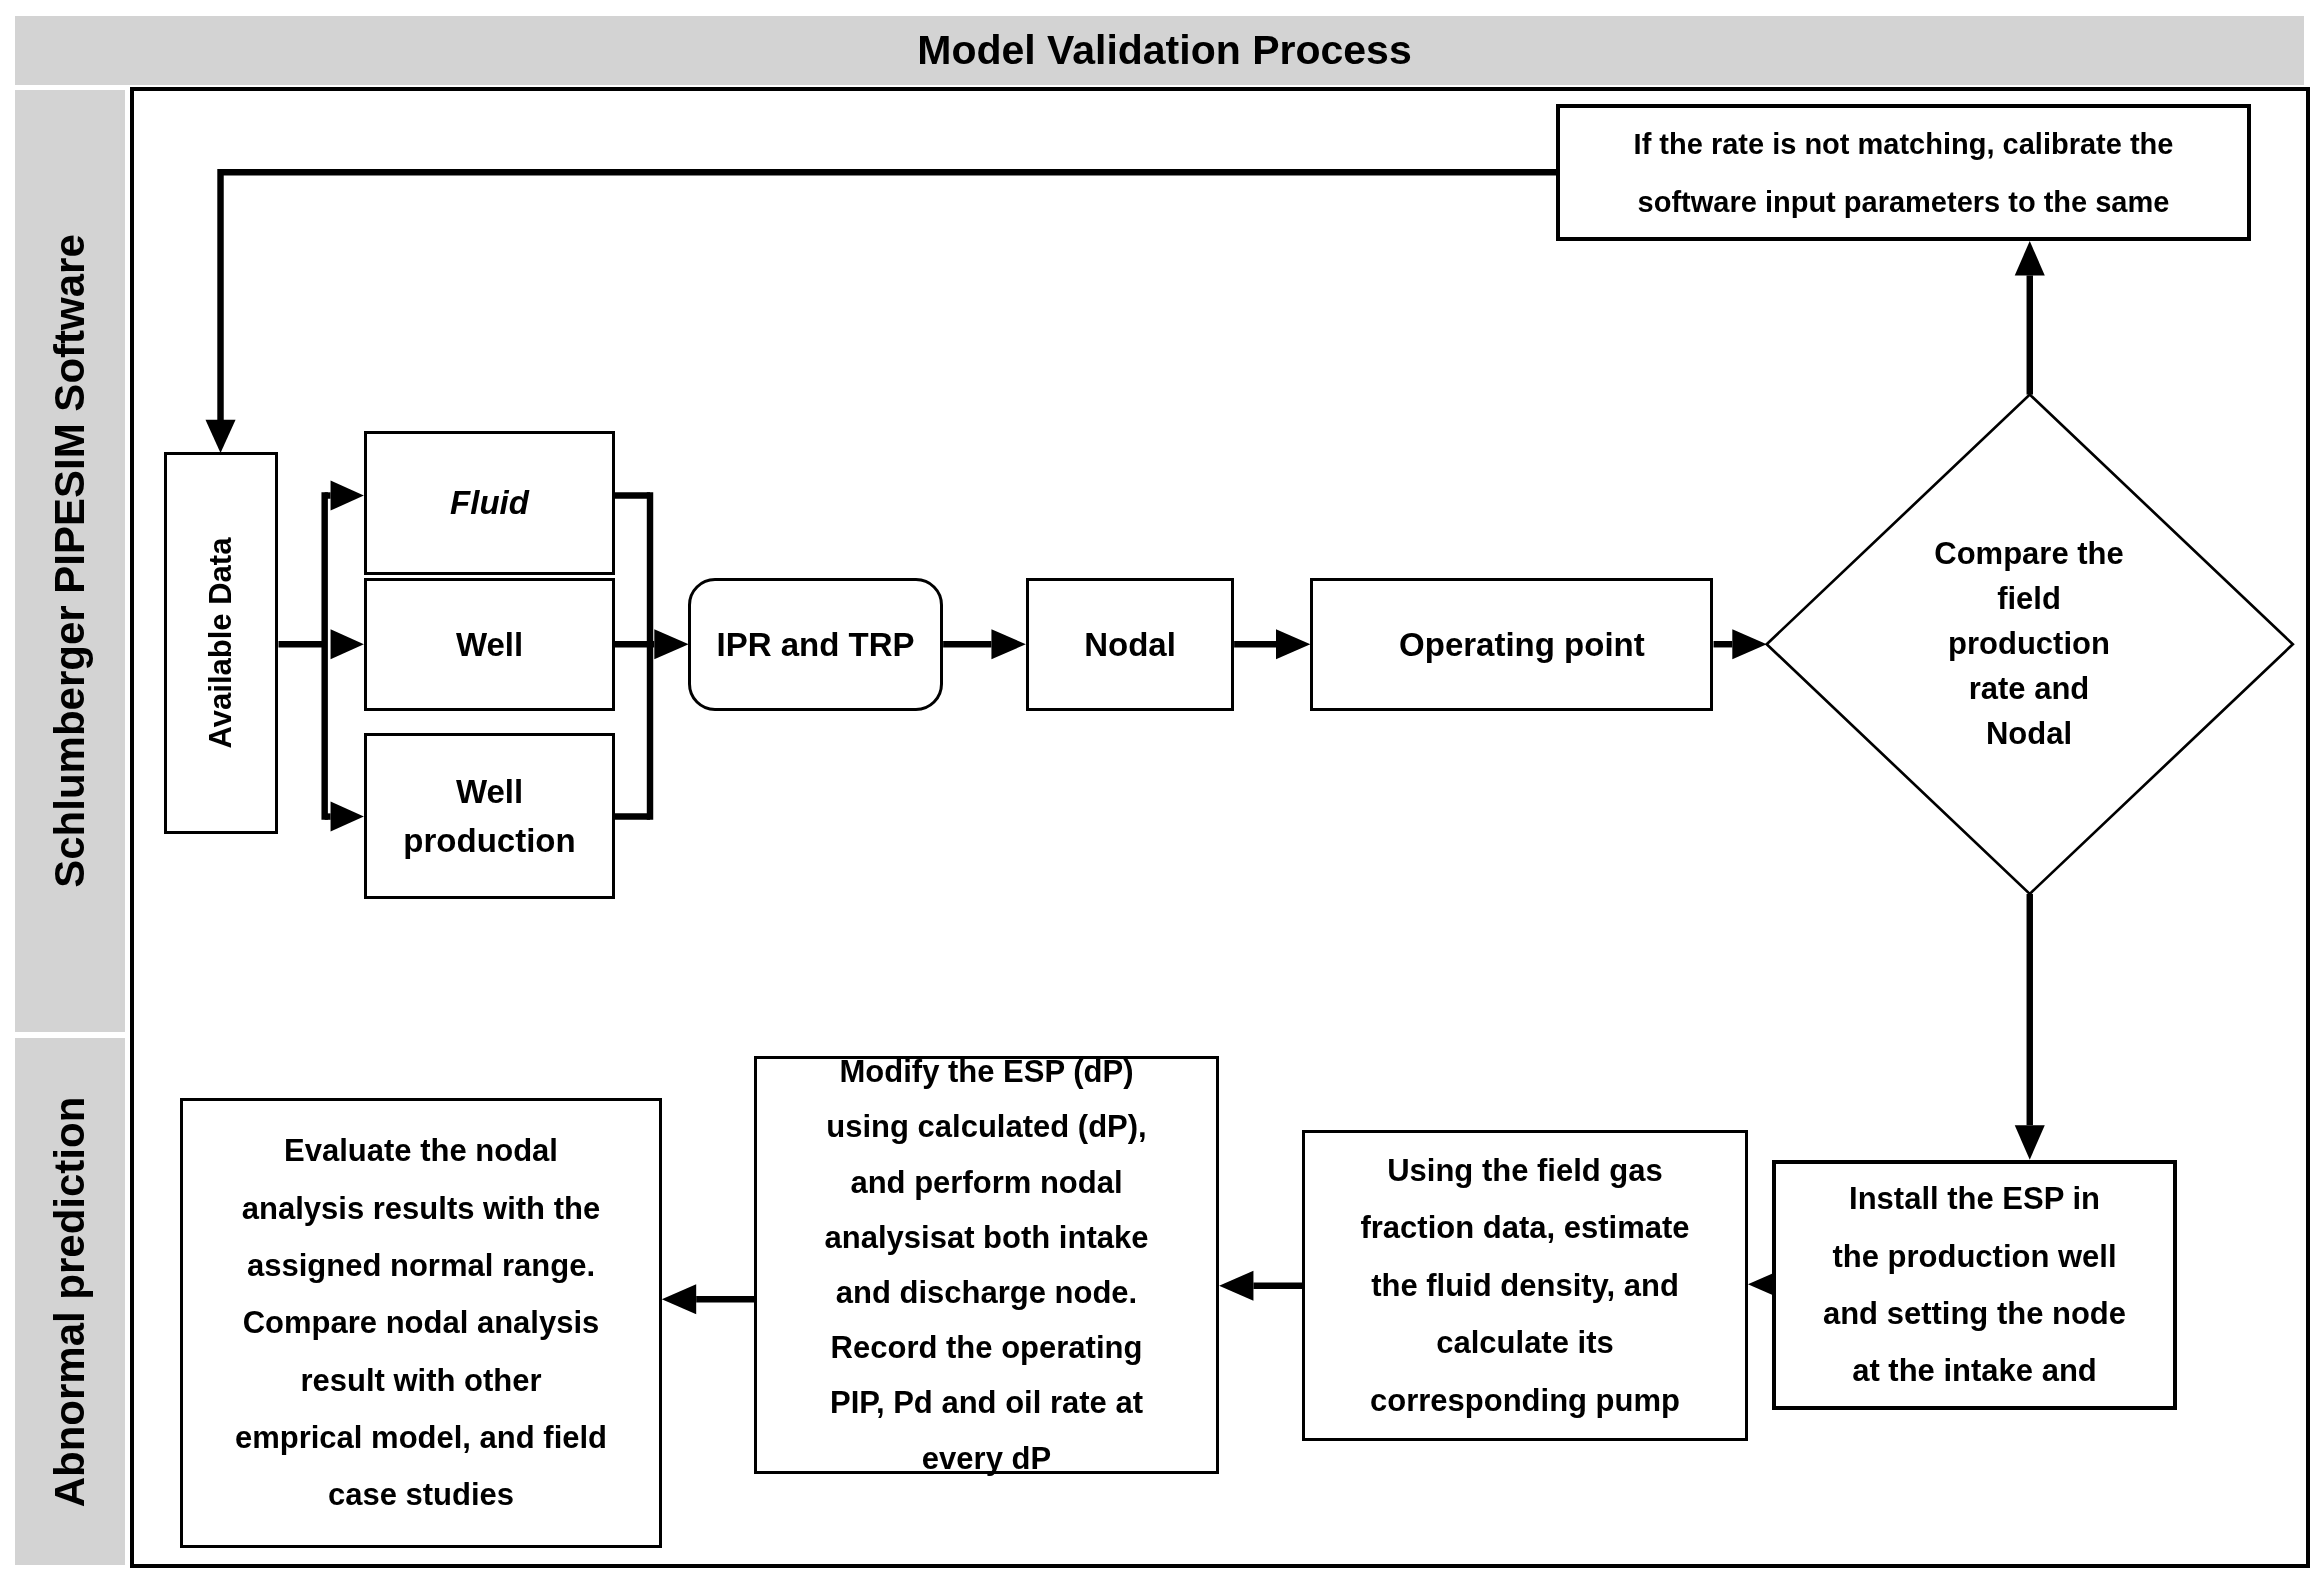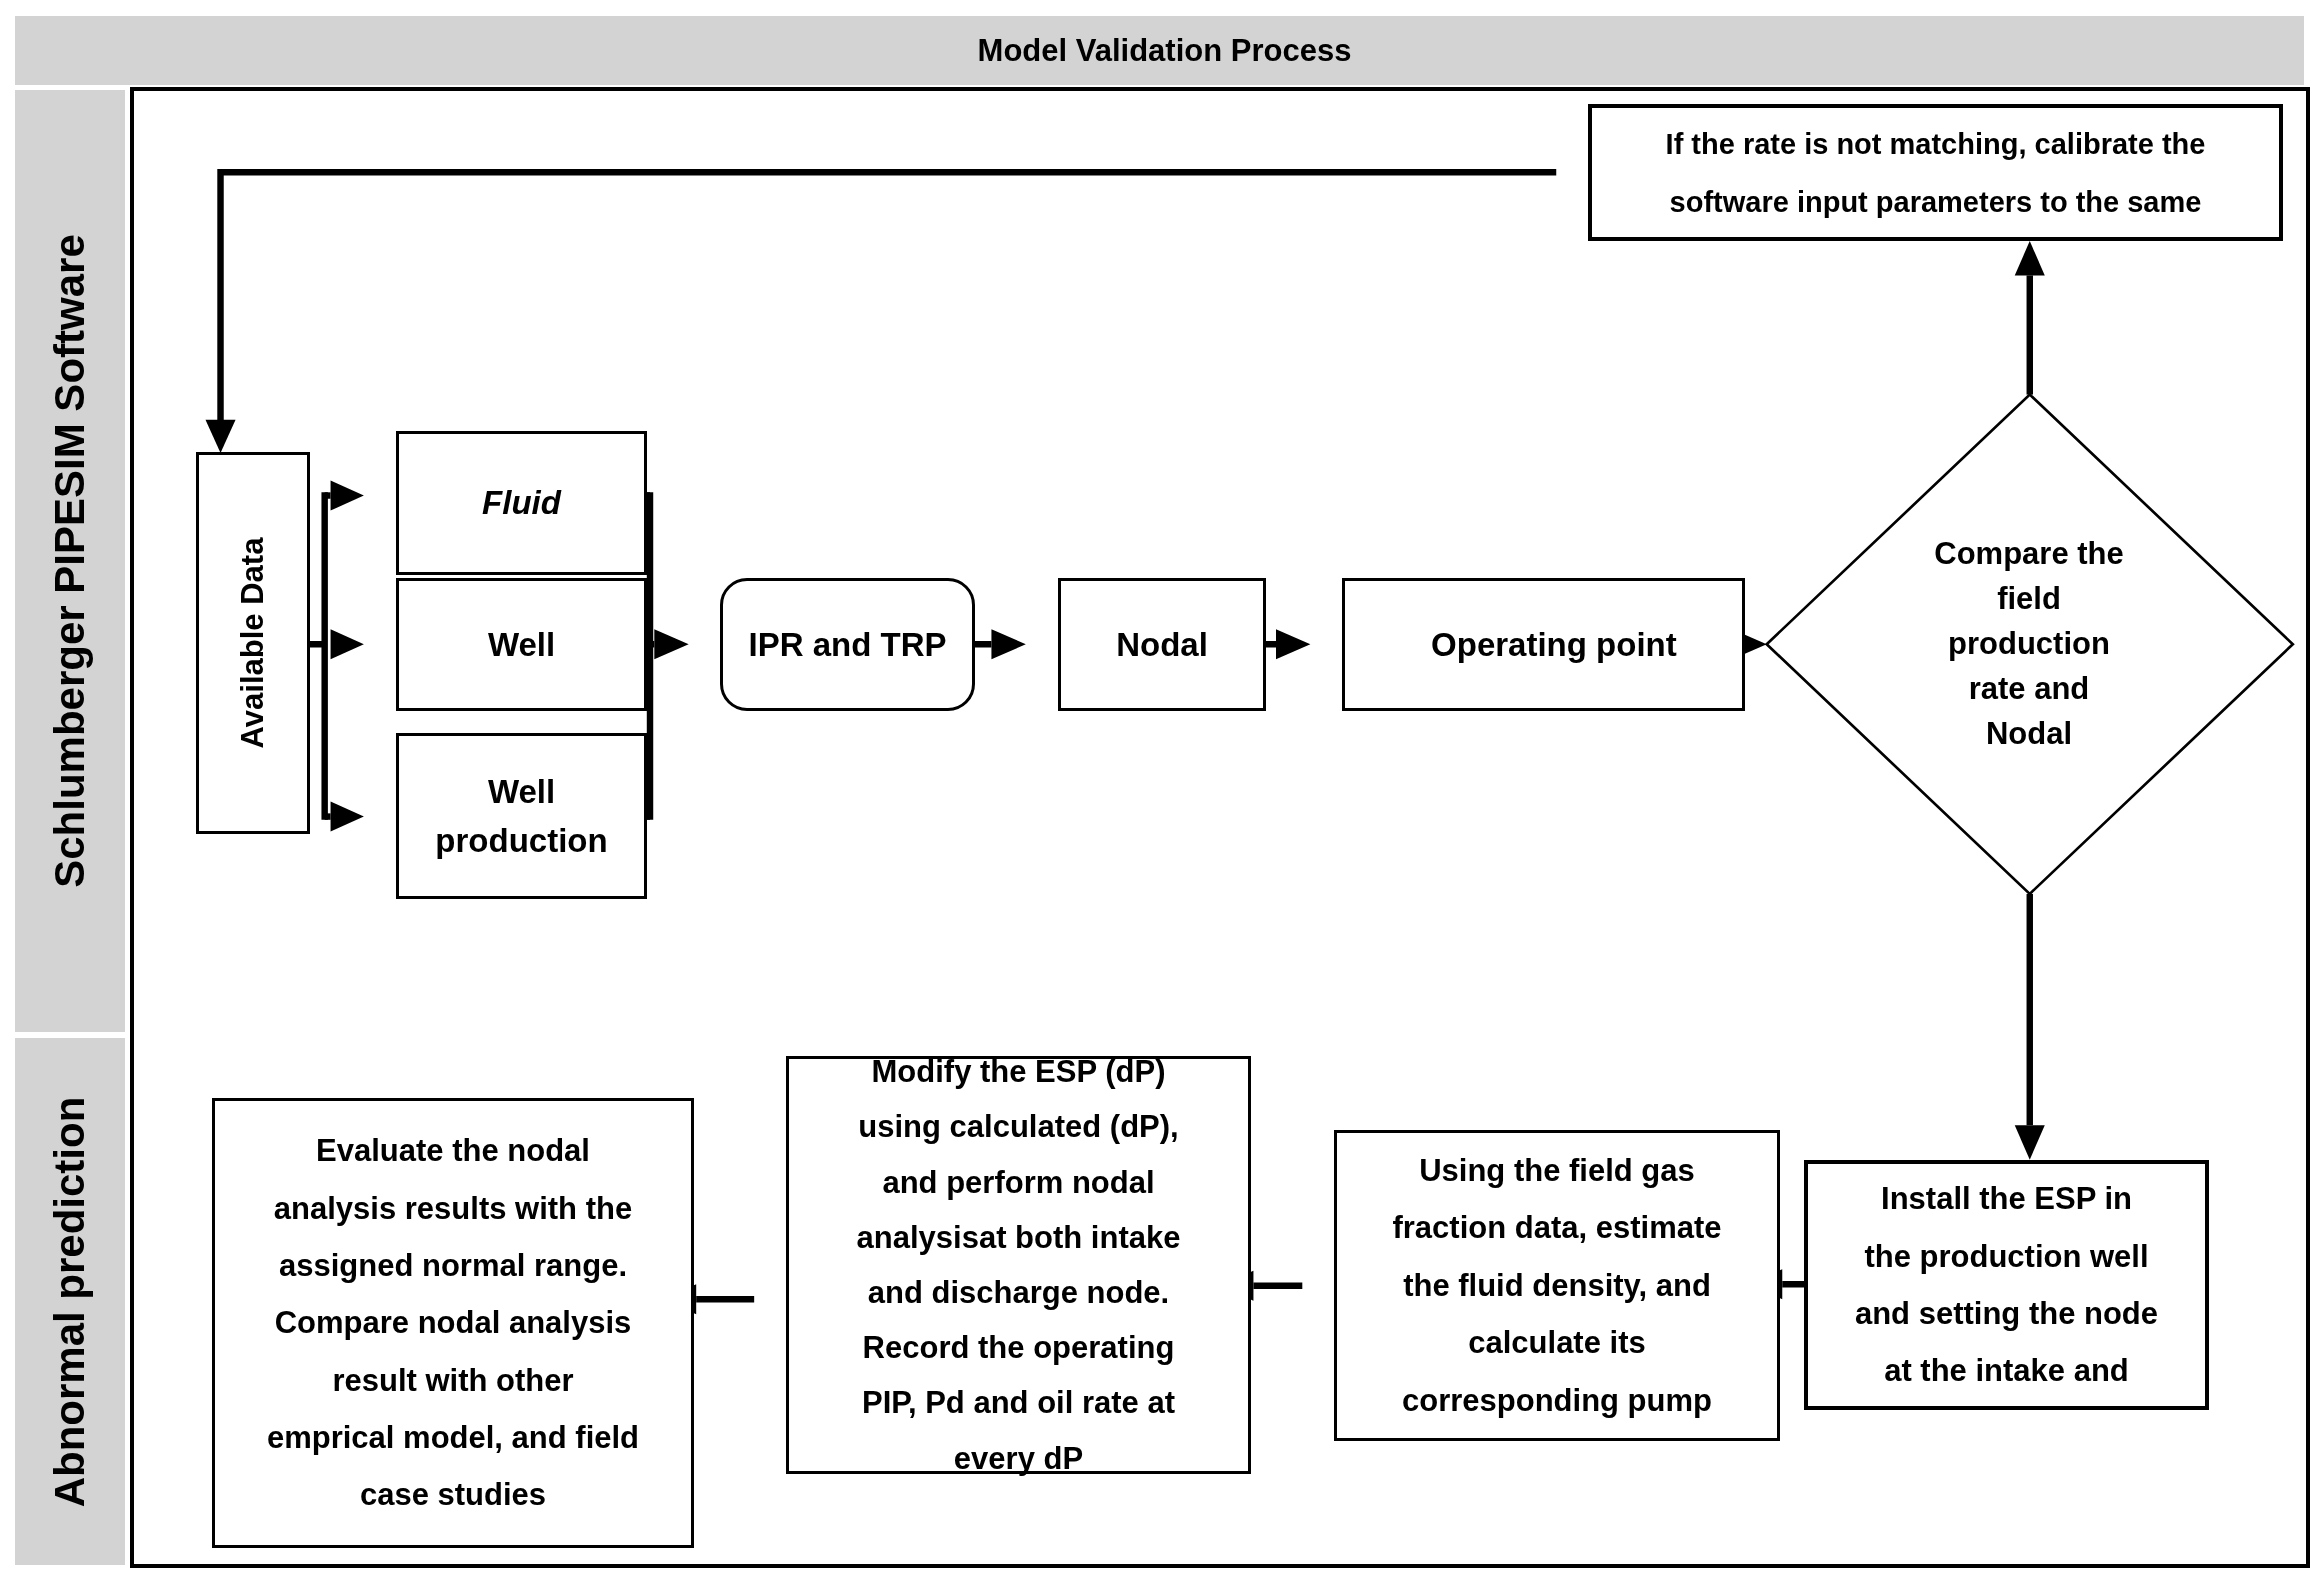--- a/index.html
+++ b/index.html
@@ -12,21 +12,21 @@
     overflow:hidden;
   }
   .band{
     position:absolute;
     background:#d3d3d3;
     box-sizing:border-box;
   }
   #title-band{
     left:15px;top:16px;width:2289px;height:69px;
     display:flex;align-items:center;justify-content:center;
-    font-size:31px;font-weight:bold;padding-left:10px;
+    font-size:41px;font-weight:bold;padding-left:10px;
   }
   .lane-band{left:15px;width:110px;}
   #lane1{top:90px;height:942px;}
   #lane2{top:1038px;height:527px;}
   .lane-label{
     position:absolute;left:50%;top:50%;
     transform:translate(-50%,-50%) rotate(-90deg);
     font-size:42px;font-weight:bold;white-space:nowrap;
     text-align:center;
   }
@@ -38,21 +38,20 @@
   }
   svg#wires{position:absolute;left:0;top:0;z-index:2;}
   .box{
     position:absolute;z-index:3;
     background:#ffffff;border:3.8px solid #000;
     box-sizing:border-box;
     display:flex;align-items:center;justify-content:center;
     text-align:center;font-weight:bold;
     white-space:pre-line;
     padding:3.2px;
-    margin-left:32px;
   }
   .label-lg{font-size:33px;line-height:1.5;}
   .para{font-size:31px;line-height:1.85;}
   .para-tight{font-size:31px;line-height:1.78;}
   .feedback{font-size:29px;line-height:2.0;border-width:4.3px;}
   #box-install{border-width:4.3px;}
   #box-available{border-width:3.8px;}
   .vlabel{
     position:absolute;left:50%;top:50%;
     transform:translate(-50%,-50%) rotate(-90deg);

